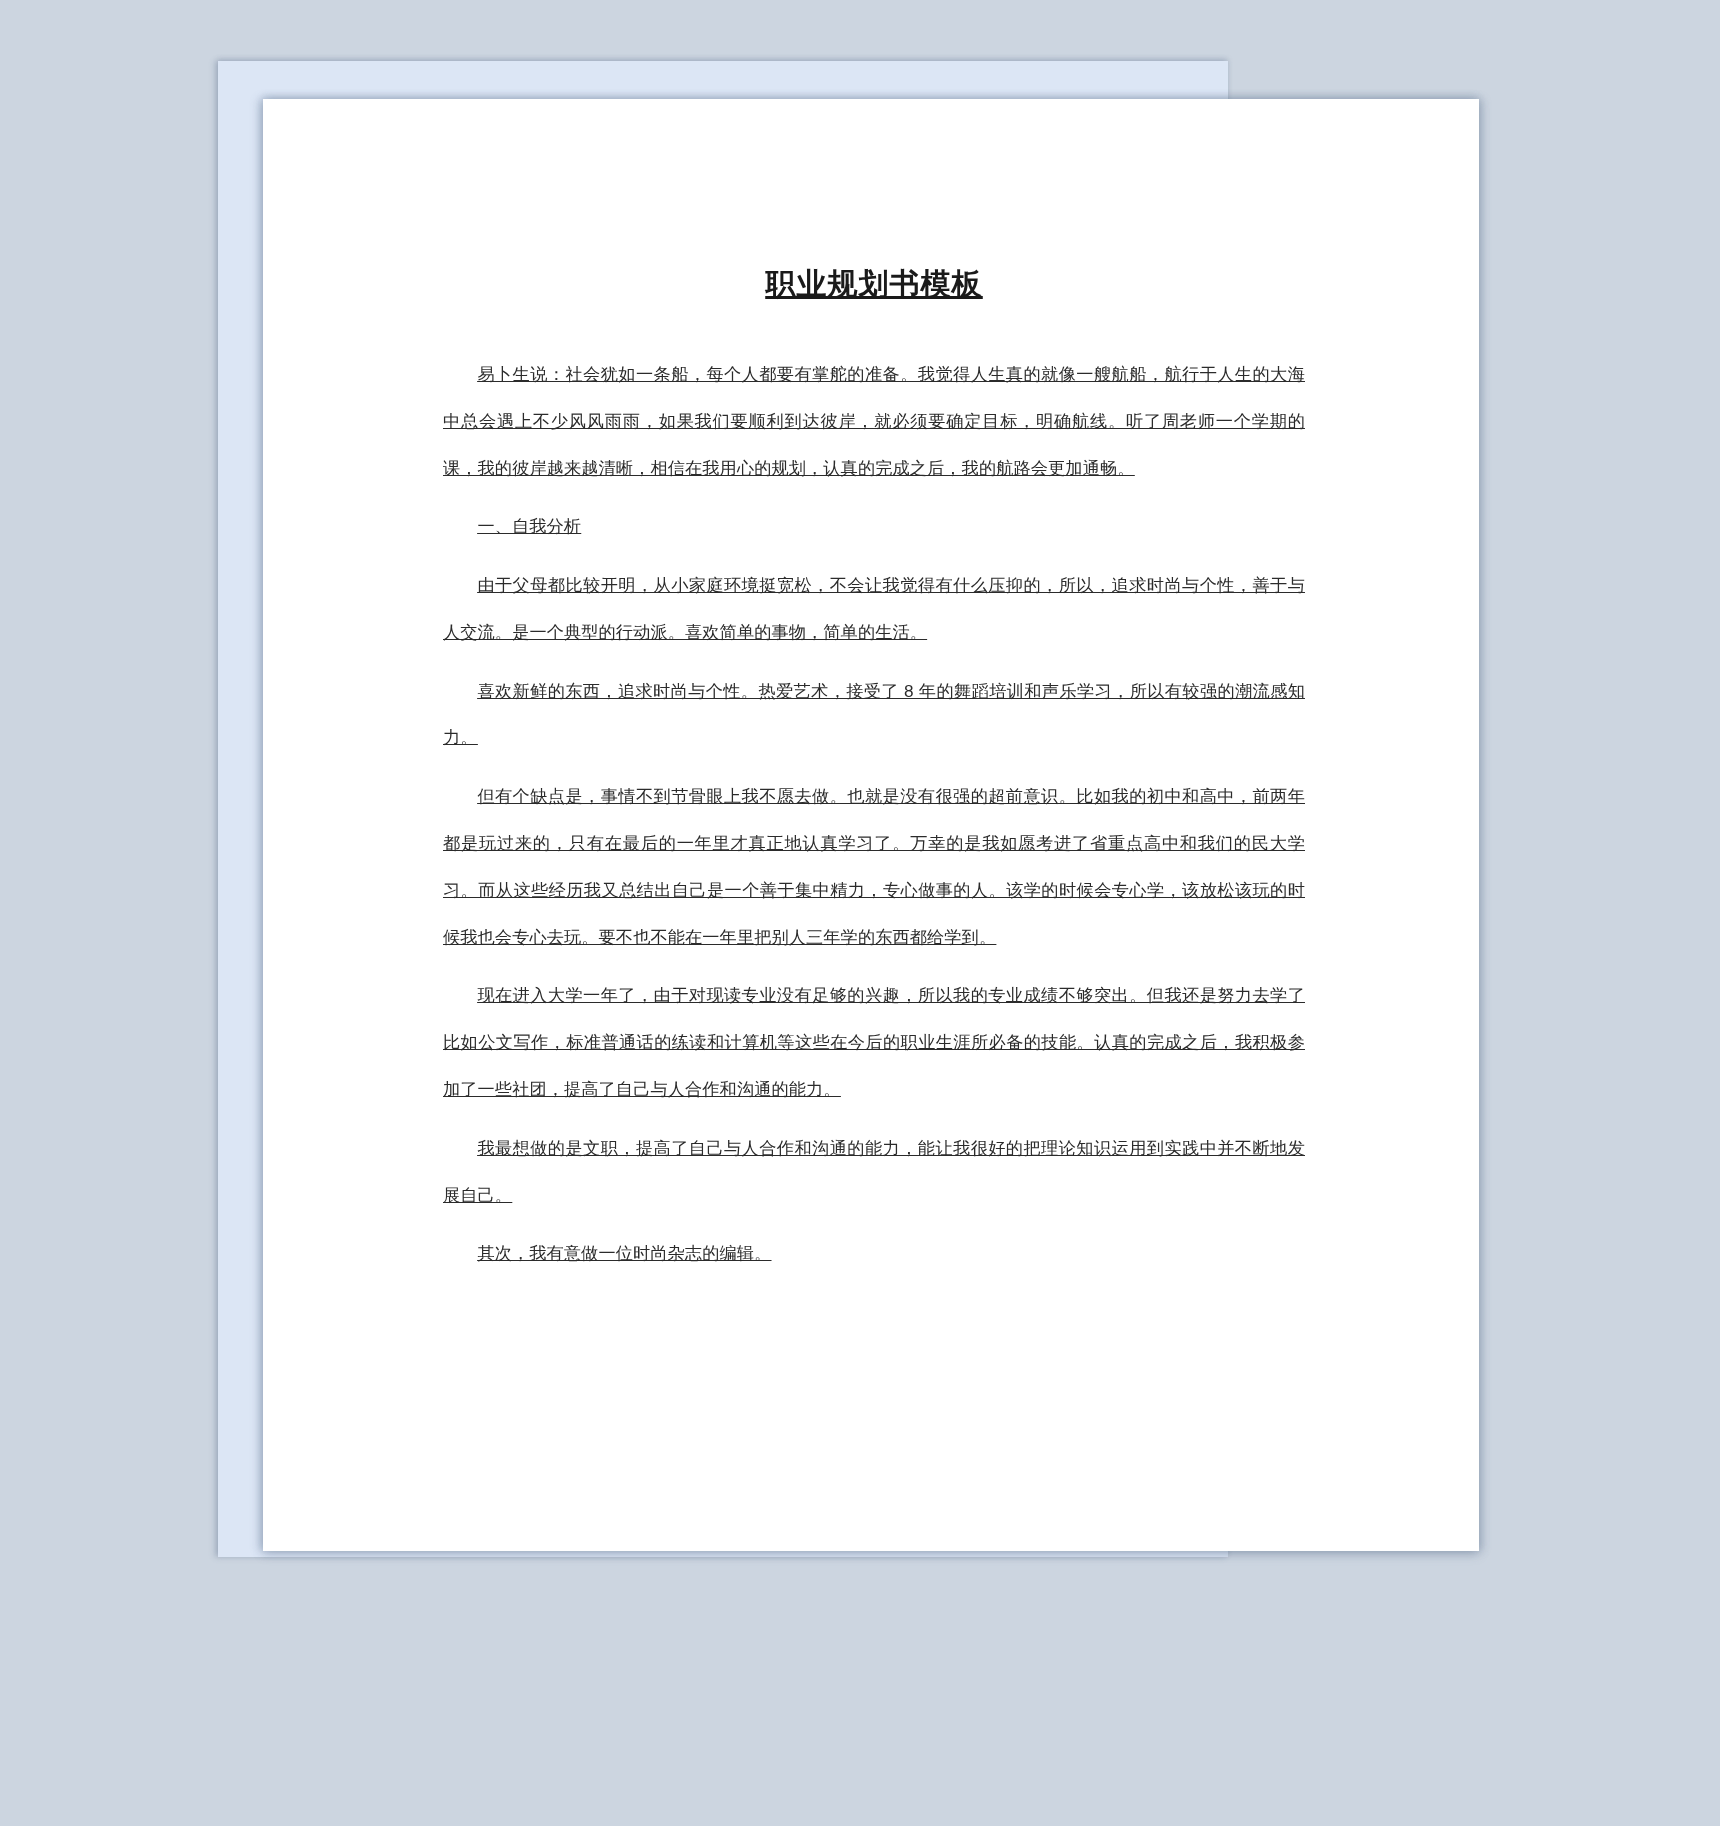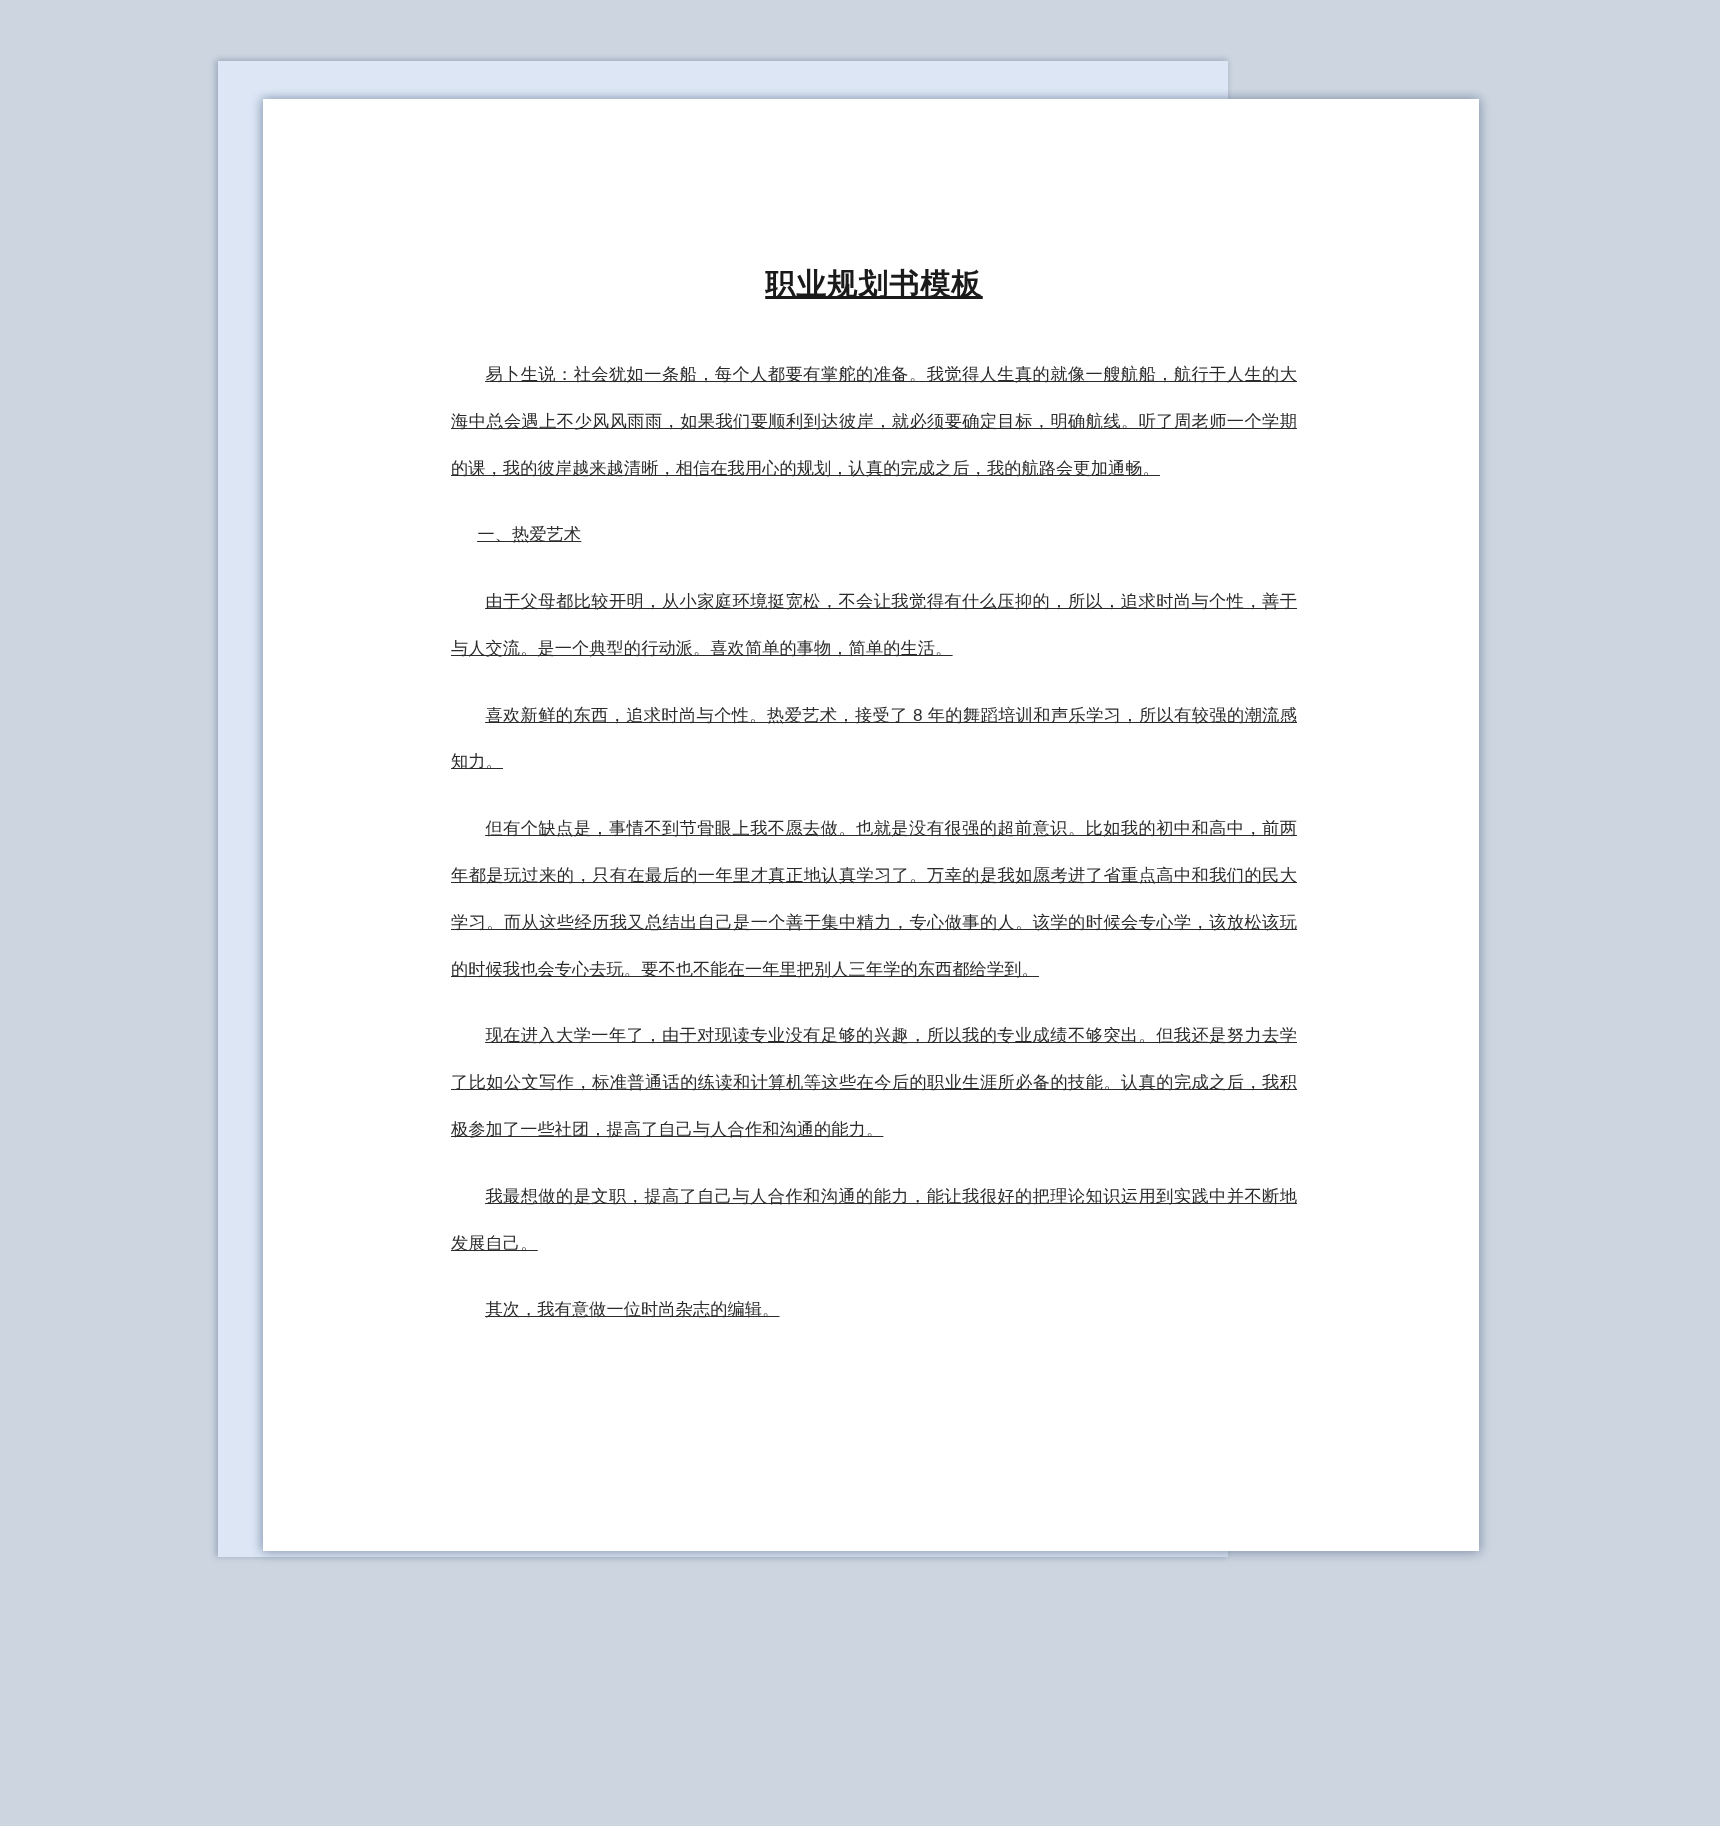--- a/index.html
+++ b/index.html
@@ -64,21 +64,21 @@
     line-height: 1.4;
   }
 
   .para {
     font-size: 17.2px;
     color: #2b2b2b;
     line-height: 2.72;
     text-align: justify;
     text-justify: inter-ideograph;
     text-indent: 2em;
-    margin: 8px;
+    margin: 0;
     letter-spacing: 0.1px;
   }
 
   .section-head {
     font-size: 17.2px;
     color: #2b2b2b;
     line-height: 2.72;
     text-indent: 2em;
     margin: 0;
     letter-spacing: 0.1px;
@@ -92,21 +92,21 @@
   <div class="back-sheet"></div>
 
   <div class="page">
 
     <div class="doc-body">
 
       <h1 class="doc-title">职业规划书模板</h1>
 
       <p class="para">易卜生说：社会犹如一条船，每个人都要有掌舵的准备。我觉得人生真的就像一艘航船，航行于人生的大海中总会遇上不少风风雨雨，如果我们要顺利到达彼岸，就必须要确定目标，明确航线。听了周老师一个学期的课，我的彼岸越来越清晰，相信在我用心的规划，认真的完成之后，我的航路会更加通畅。</p>
 
-      <p class="section-head">一、热爱艺术</p>
+      <p class="section-head">一、自我分析</p>
 
       <p class="para">由于父母都比较开明，从小家庭环境挺宽松，不会让我觉得有什么压抑的，所以，追求时尚与个性，善于与人交流。是一个典型的行动派。喜欢简单的事物，简单的生活。</p>
 
       <p class="para">喜欢新鲜的东西，追求时尚与个性。热爱艺术，接受了 8 年的舞蹈培训和声乐学习，所以有较强的潮流感知力。</p>
 
       <p class="para">但有个缺点是，事情不到节骨眼上我不愿去做。也就是没有很强的超前意识。比如我的初中和高中，前两年都是玩过来的，只有在最后的一年里才真正地认真学习了。万幸的是我如愿考进了省重点高中和我们的民大学习。而从这些经历我又总结出自己是一个善于集中精力，专心做事的人。该学的时候会专心学，该放松该玩的时候我也会专心去玩。要不也不能在一年里把别人三年学的东西都给学到。</p>
 
       <p class="para">现在进入大学一年了，由于对现读专业没有足够的兴趣，所以我的专业成绩不够突出。但我还是努力去学了比如公文写作，标准普通话的练读和计算机等这些在今后的职业生涯所必备的技能。认真的完成之后，我积极参加了一些社团，提高了自己与人合作和沟通的能力。</p>
 
 

